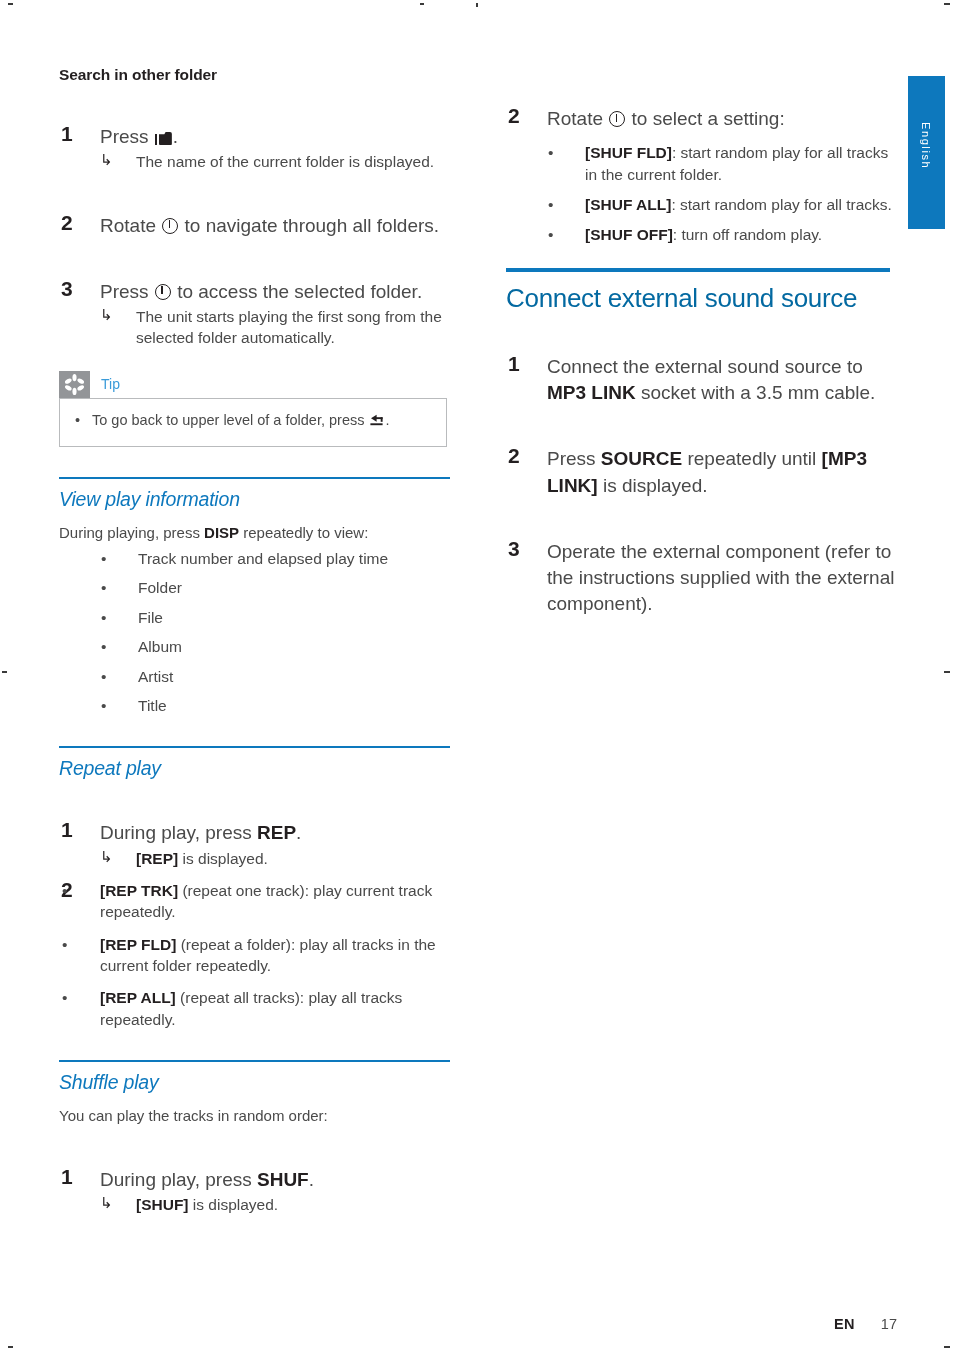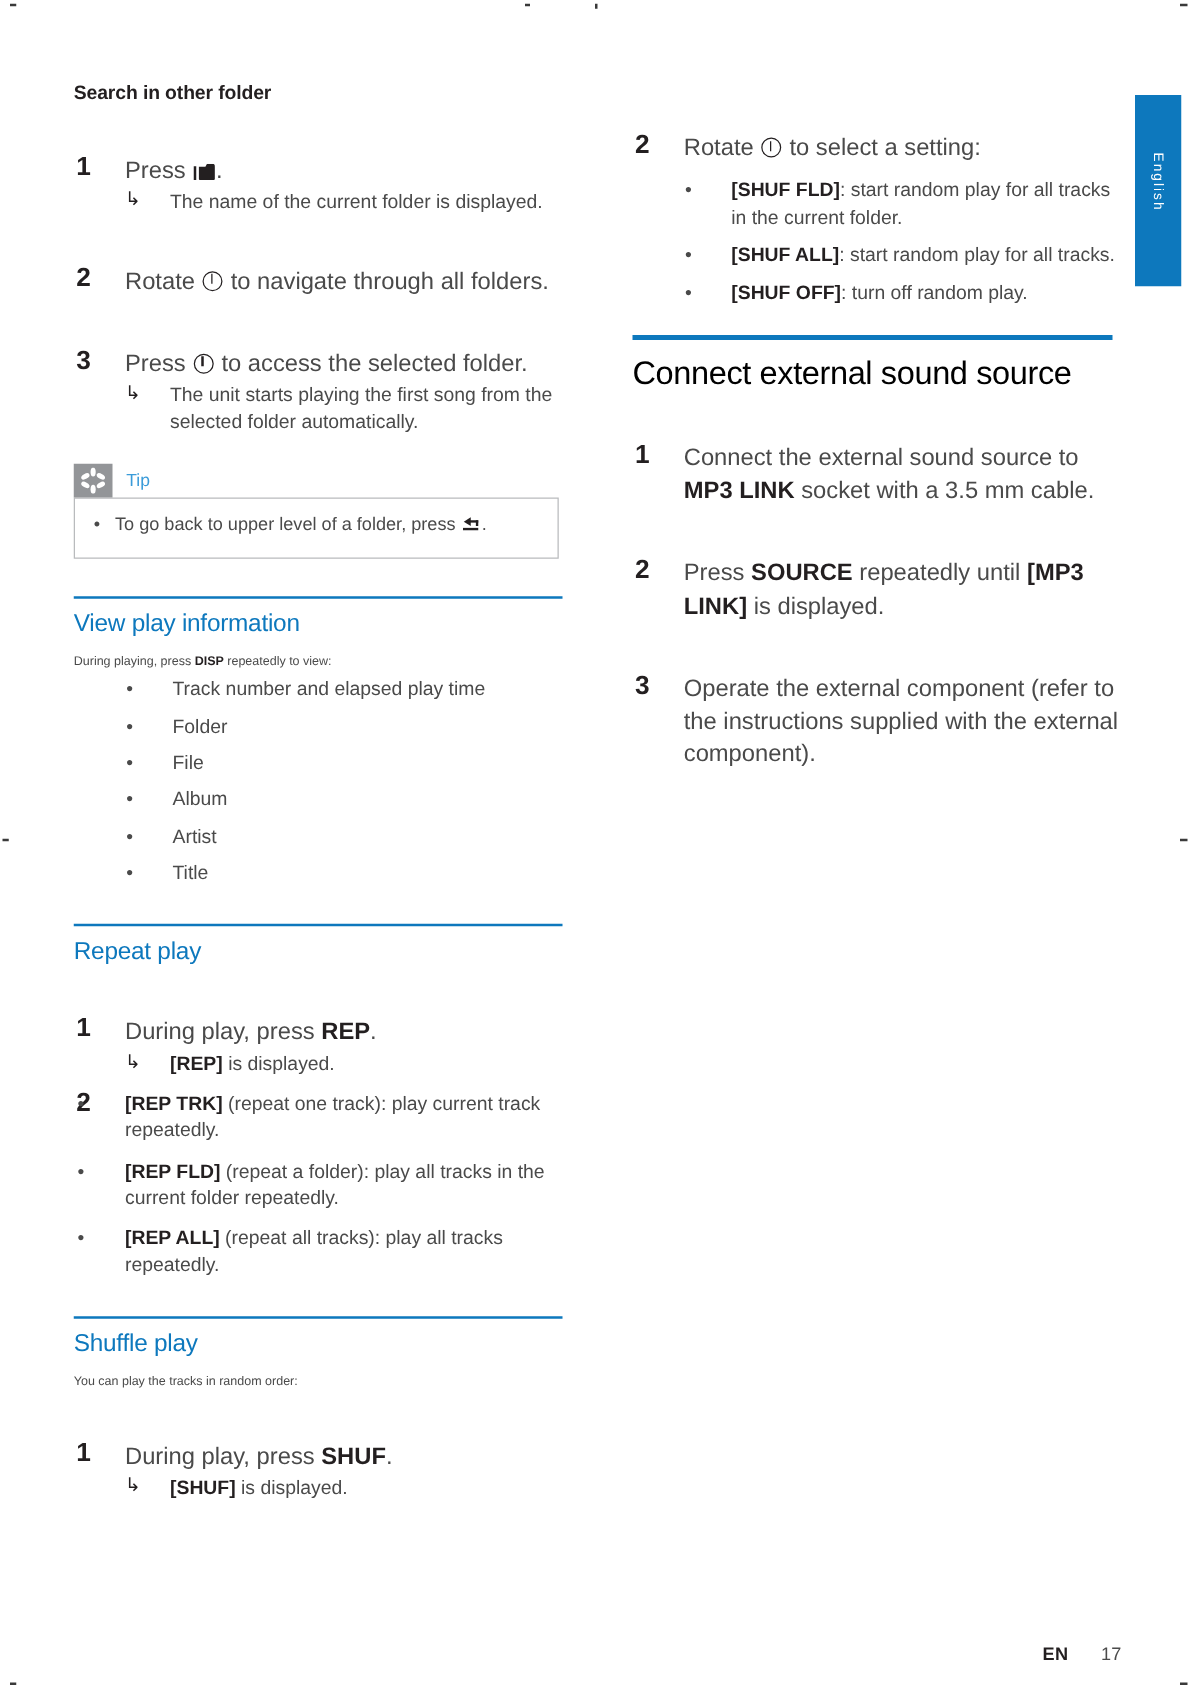--- a/index.html
+++ b/index.html
@@ -79,32 +79,33 @@
     background: #0d78bd;
     width: 391px;
     margin-bottom: 9px;
   }
   .h2 {
     font-size: 19.5px;
     font-weight: normal;
     color: #0d78bd;
     margin: 0 0 6px 0;
     letter-spacing: -0.2px;
+    font-style: italic;
   }
   .h1-wrap { margin-top: 22px; }
   .h1-rule {
     height: 4px;
     background: #0d78bd;
     width: 384px;
     margin-bottom: 11px;
   }
   .h1 {
     font-size: 26px;
     font-weight: normal;
-    color: #000000;
+    color: #0369a1;
     margin: 0 0 6px 0;
     line-height: 1.2;
     letter-spacing: -0.3px;
   }
 
   
   .step {
     position: relative;
     padding-left: 41px;
     margin-top: 11px;
@@ -138,21 +139,21 @@
   .result .arrow {
     position: absolute;
     left: 0;
     top: -1px;
     color: #231f20;
     font-size: 15px;
   }
 
   
   .para {
-    font-size: 10px;
+    font-size: 15px;
     line-height: 1.38;
     color: #4a4a4a;
     margin: 12px 0 0 0;
   }
 
   
   ul.blist {
     list-style: none;
     margin: 4px 0 0 0;
     padding: 0;

